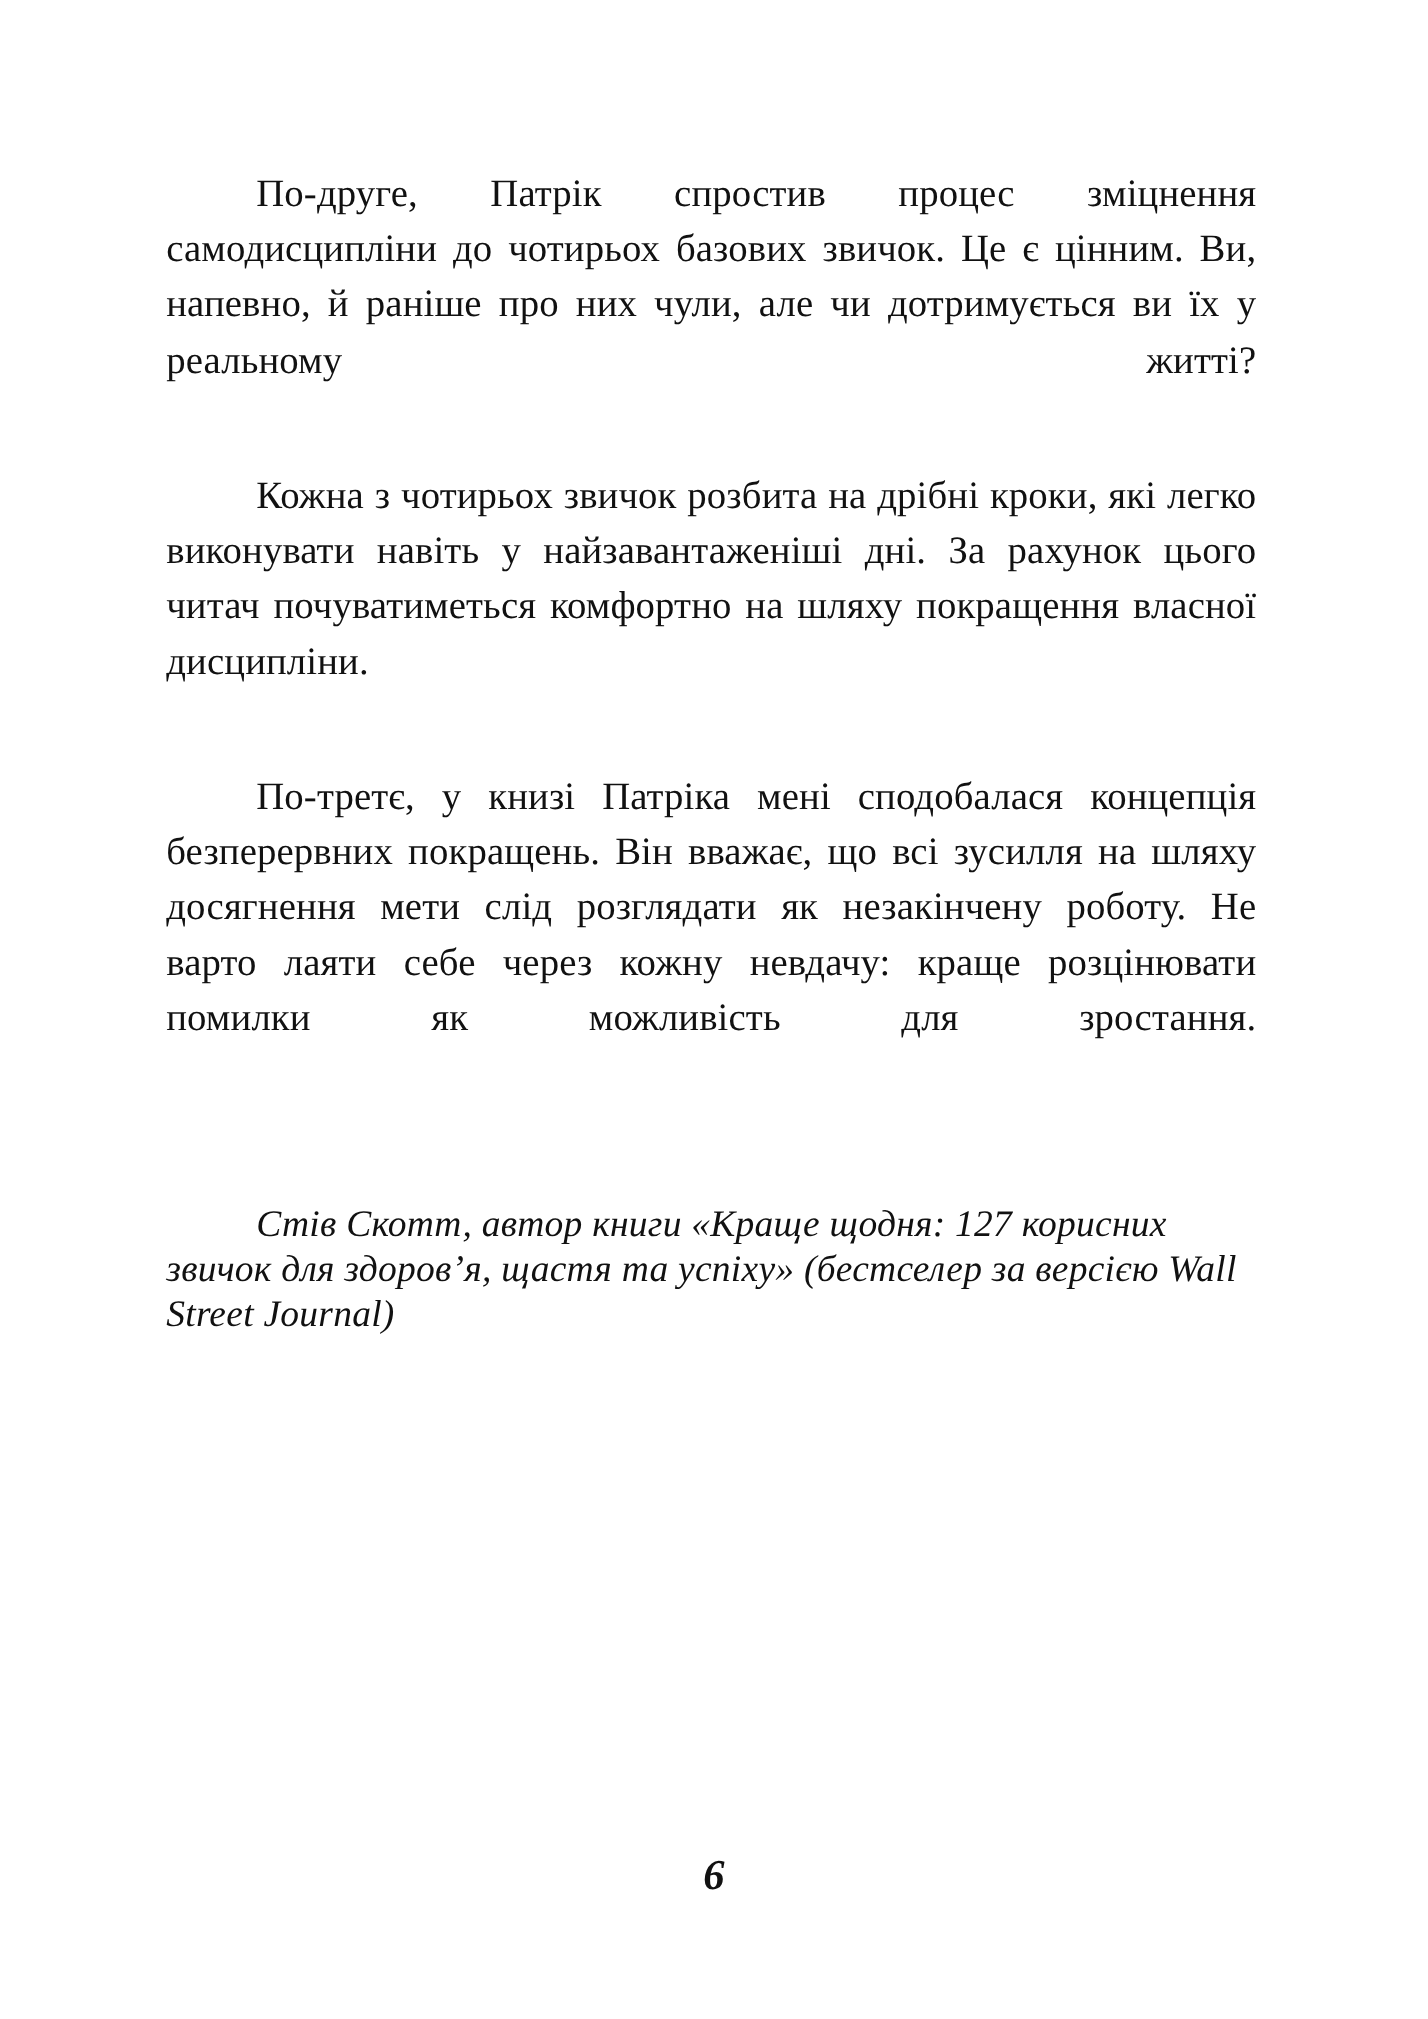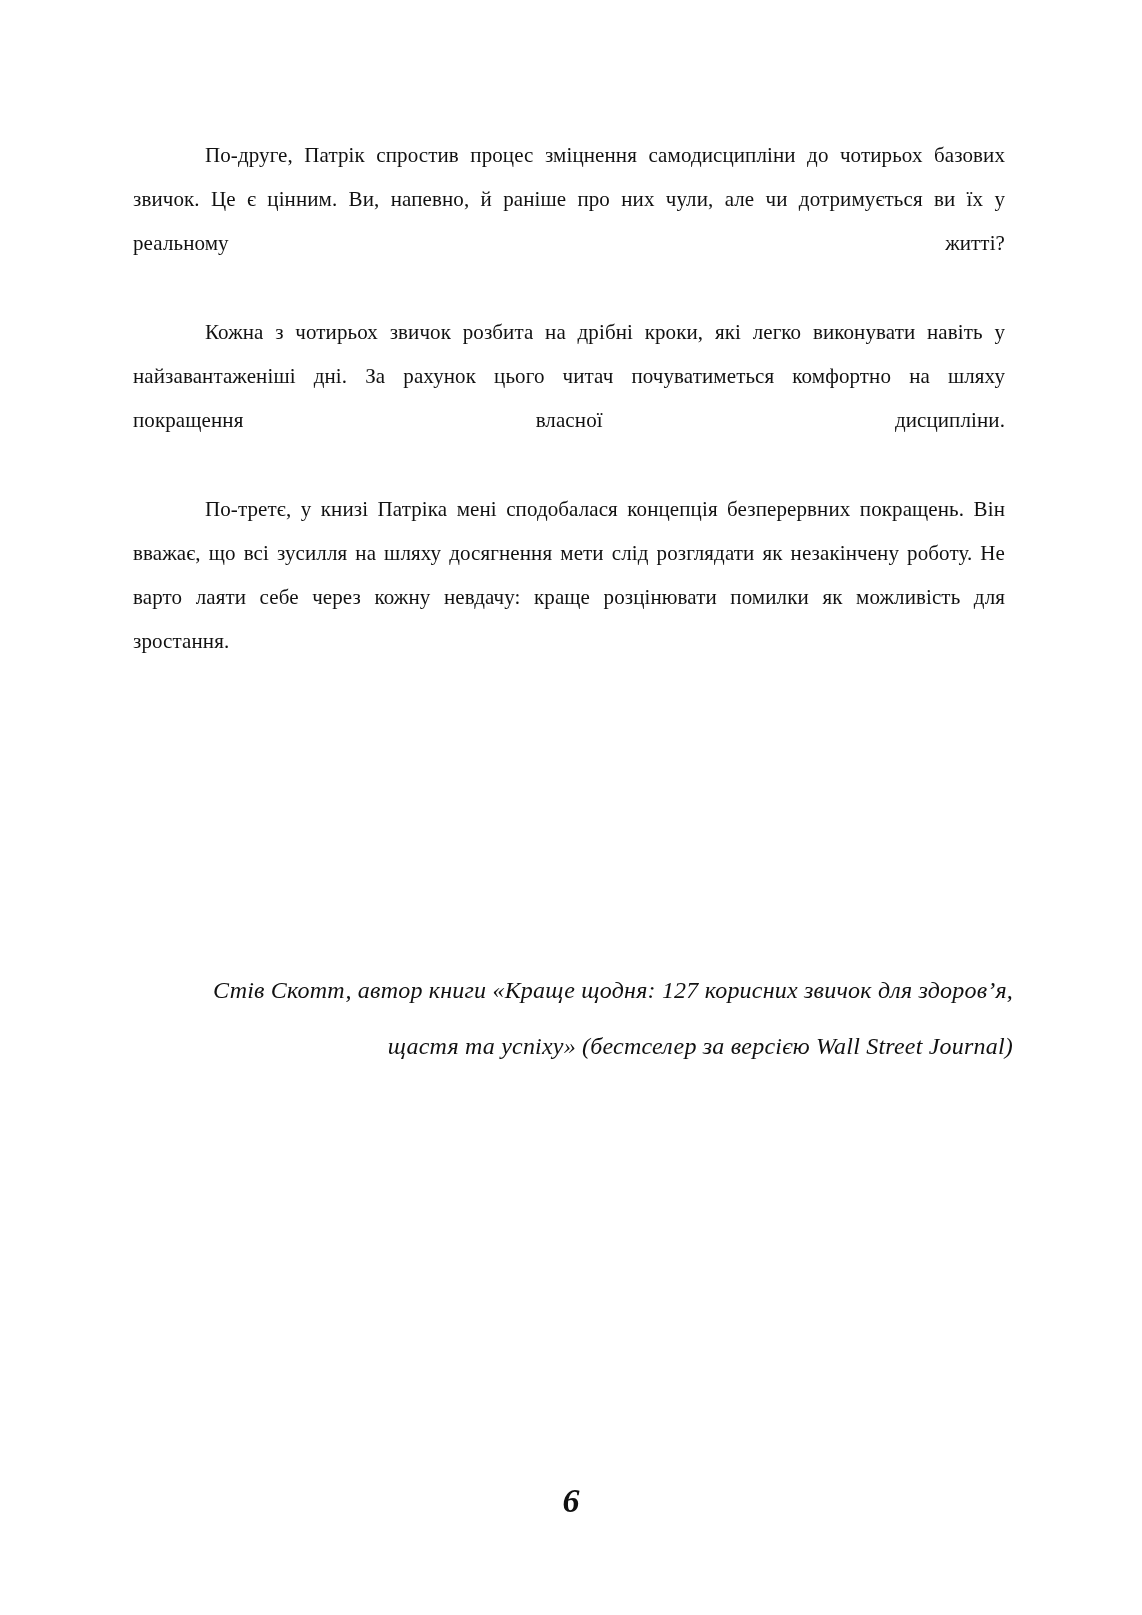--- a/index.html
+++ b/index.html
@@ -25,42 +25,43 @@
 
   .text-block {
     position: absolute;
     left: 133px;
     top: 133px;
     width: 872px;
   }
 
   p.body-paragraph {
     margin: 0 0 0 0;
-    font-size: 21px;
+    font-size: 31px;
     line-height: 44.2px;
     text-align: justify;
     text-indent: 72px;
     hyphens: manual;
     -webkit-hyphens: manual;
     word-spacing: 0.01em;
     letter-spacing: 0.1px;
   }
 
   p.body-paragraph + p.body-paragraph {
+    margin-top: 20px;
   }
 
   .attribution {
     position: absolute;
     left: 133px;
     top: 962px;
     width: 880px;
-    font-size: 24px;
-    line-height: 56px;
+    font-size: 30px;
+    line-height: 36px;
     font-style: italic;
-    text-align: right;
+    text-align: left;
     text-indent: 72px;
     letter-spacing: 0.2px;
   }
 
   .page-number {
     position: absolute;
     left: 0;
     right: 0;
     top: 1482px;
     text-align: center;

